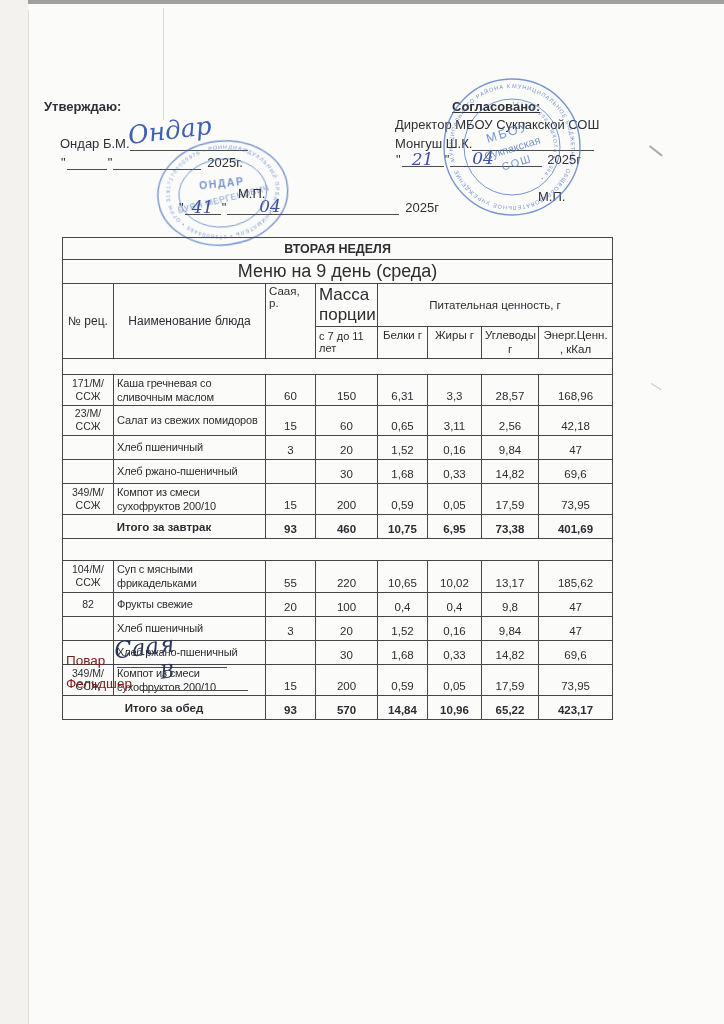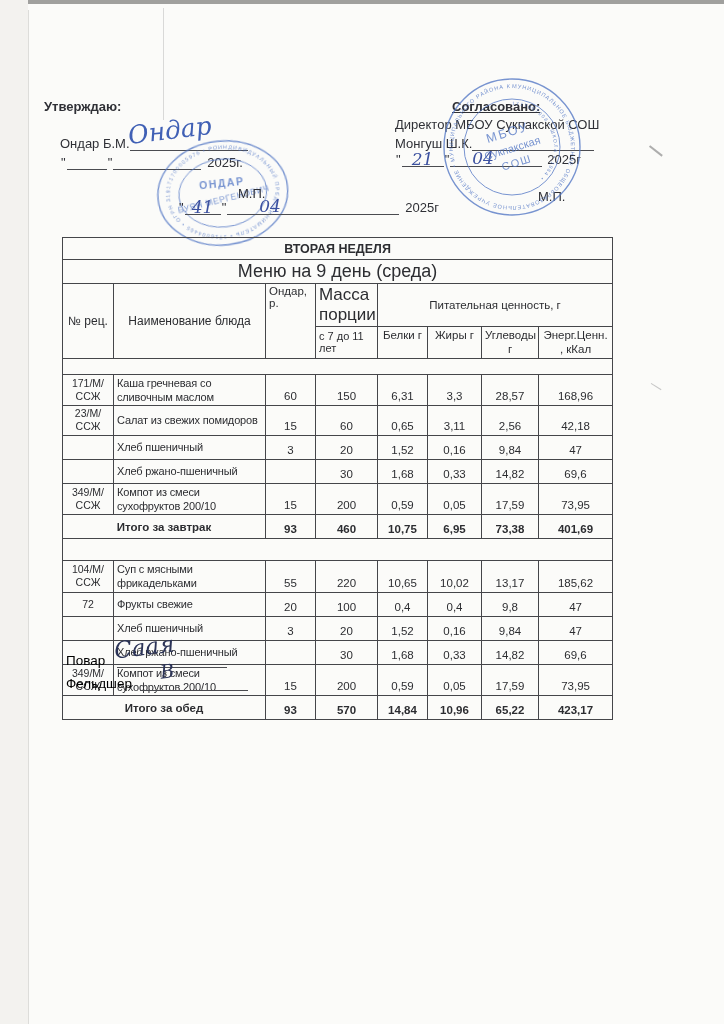--- a/index.html
+++ b/index.html
@@ -48,21 +48,21 @@
   .menu .h-mass-sub{text-align:left;vertical-align:middle;font-size:11px;height:26px;}
   .menu .h-sub{text-align:center;vertical-align:top;font-size:11.5px;line-height:1.25;}
   .menu td.c-rec{text-align:center;vertical-align:middle;font-size:10.5px;line-height:1.25;}
   .menu td.c-dish{text-align:left;vertical-align:middle;font-size:11px;letter-spacing:-.15px;line-height:1.3;}
   .menu td.c-num{text-align:center;vertical-align:bottom;padding-bottom:3px;}
   .menu tr.row td{height:19px;}
   .menu tr.sp td{border-top:1.5px solid #45464a;border-bottom:1.5px solid #45464a;}
   .menu tr.total td{font-weight:bold;height:19px;}
   .menu td.t-label{text-align:center;vertical-align:middle;font-size:11.5px;}
 
-  .footer-line{position:absolute;font-size:13.5px;color:#000000;}
+  .footer-line{position:absolute;font-size:13.5px;color:#7f1d1d;}
 </style>
 </head>
 <body>
 
 <div class="page">
 
   <div class="scan-top"></div>
   <div class="scan-left-strip"></div>
   <div class="scan-left-line"></div>
   <div class="fold-line"></div>
@@ -161,21 +161,21 @@
     <thead>
       <tr>
         <th colspan="8" class="week">ВТОРАЯ НЕДЕЛЯ</th>
       </tr>
       <tr>
         <th colspan="8" class="day">Меню на 9 день (среда)</th>
       </tr>
       <tr>
         <th rowspan="2" class="h-rec">№ рец.</th>
         <th rowspan="2" class="h-dish">Наименование блюда</th>
-        <th rowspan="2" class="h-price">Ондар, р.</th>
+        <th rowspan="2" class="h-price">Саая, р.</th>
         <th class="h-mass">Масса порции</th>
         <th colspan="4" class="h-nutr">Питательная ценность, г</th>
       </tr>
       <tr>
         <th class="h-mass-sub">с 7 до 11 лет</th>
         <th class="h-sub">Белки г</th>
         <th class="h-sub">Жиры г</th>
         <th class="h-sub">Углеводы г</th>
         <th class="h-sub">Энерг.Ценн. , кКал</th>
       </tr>
@@ -250,21 +250,21 @@
           <td class="c-rec">104/М/ ССЖ</td>
           <td class="c-dish">Суп с мясными фрикадельками</td>
           <td class="c-num">55</td>
           <td class="c-num">220</td>
           <td class="c-num">10,65</td>
           <td class="c-num">10,02</td>
           <td class="c-num">13,17</td>
           <td class="c-num">185,62</td>
         </tr>
         <tr class="row">
-          <td class="c-rec">72</td>
+          <td class="c-rec">82</td>
           <td class="c-dish">Фрукты свежие</td>
           <td class="c-num">20</td>
           <td class="c-num">100</td>
           <td class="c-num">0,4</td>
           <td class="c-num">0,4</td>
           <td class="c-num">9,8</td>
           <td class="c-num">47</td>
         </tr>
         <tr class="row">
           <td class="c-rec"></td>

